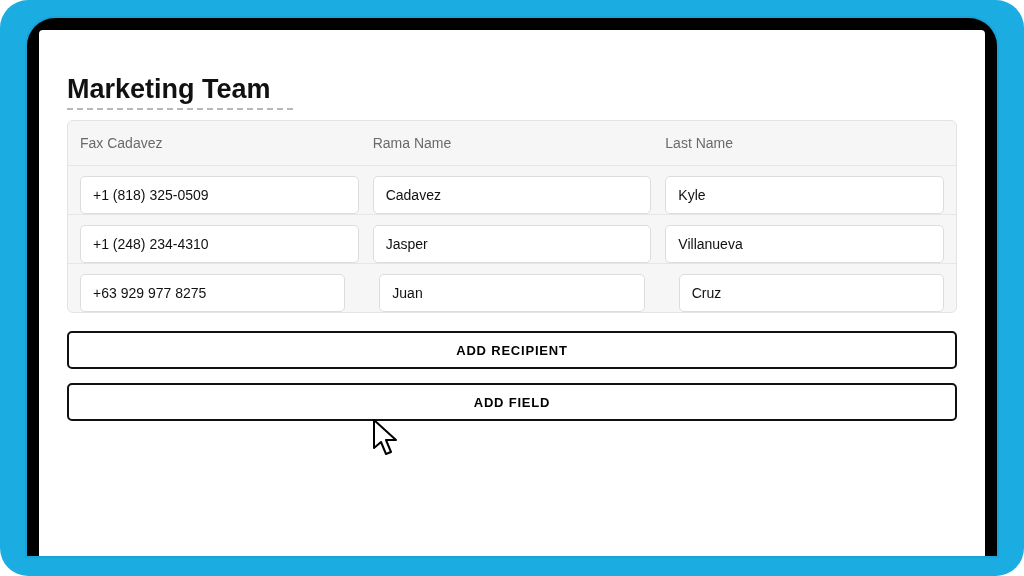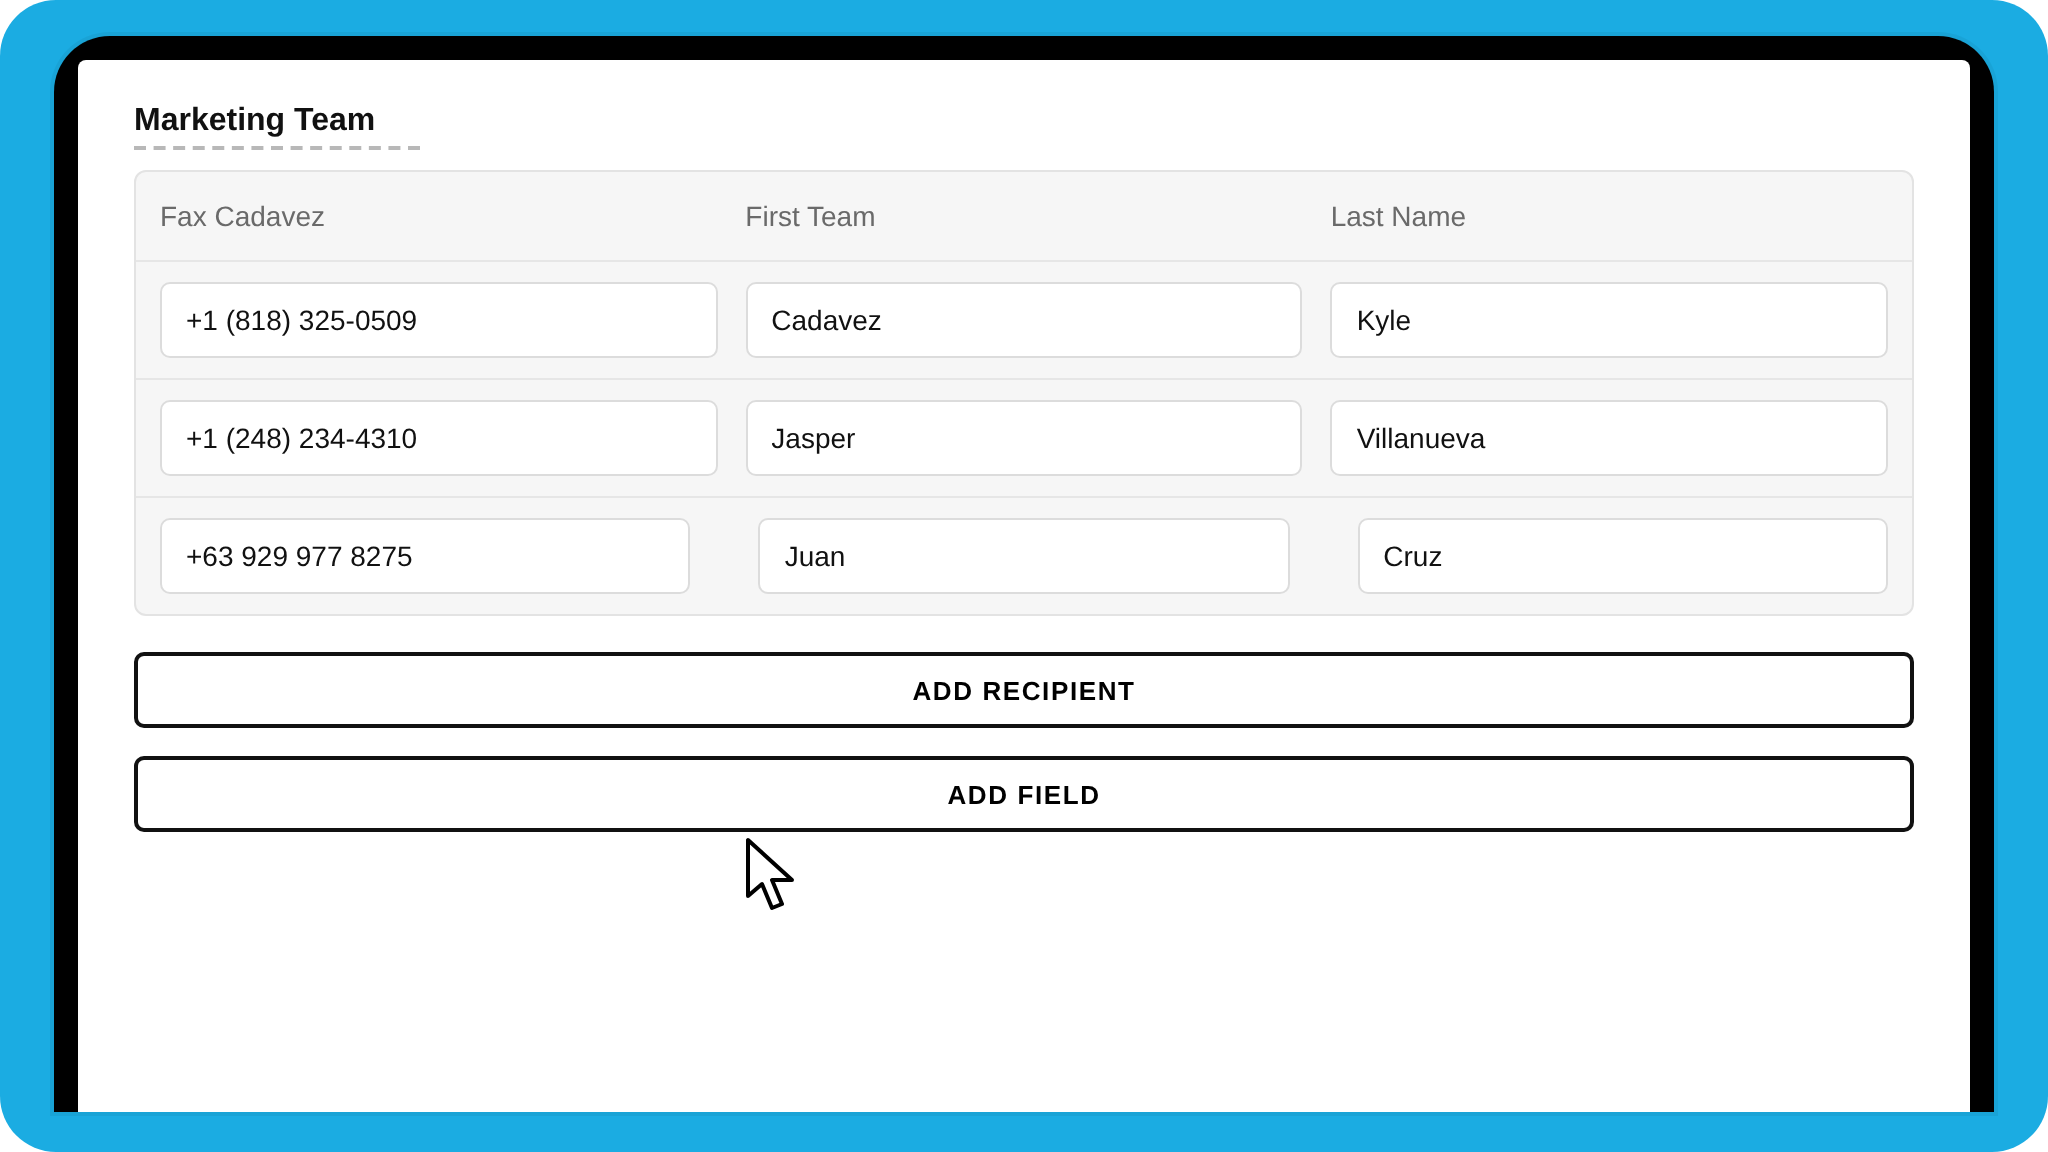--- a/index.html
+++ b/index.html
@@ -28,22 +28,23 @@
     padding: 22px 28px;
     overflow: hidden;
   }
   .page-title {
     font-size: 26px;
     font-weight: 800;
     color: #111;
     letter-spacing: 0.2px;
   }
   .list-name {
+    margin-top: 22px;
     display: inline-block;
-    font-size: 16px;
+    font-size: 27px;
     font-weight: 700;
     color: #111;
     border-bottom: 2px dashed #b8b8b8;
     padding-bottom: 3px;
     padding-right: 22px;
   }
   .table-wrap {
     margin-top: 10px;
     border: 1px solid #e3e3e3;
     border-radius: 6px;
@@ -56,21 +57,21 @@
     gap: 14px;
     padding: 0 12px;
     border-bottom: 1px solid #e6e6e6;
   }
   .thead { padding-top: 14px; padding-bottom: 14px; }
   .th {
     font-size: 14px;
     color: #6a6a6a;
     font-weight: 500;
   }
-  .trow { padding-top: 10px; padding-bottom: 10px; }
+  .trow { padding-top: 10px; }
   .trow:last-child { border-bottom: none; gap: 34px; }
   .cell-input {
     width: 100%;
     height: 38px;
     border: 1px solid #dcdcdc;
     border-radius: 5px;
     background: #fff;
     padding: 0 12px;
     font-size: 14px;
     color: #111;
@@ -107,21 +108,21 @@
 <body>
 
 <div class="bg">
   <div class="device">
     <div class="screen">
       <div class="list-name">Marketing Team</div>
 
       <div class="table-wrap">
         <div class="thead">
           <div class="th">Fax Cadavez</div>
-          <div class="th">First Team</div>
+          <div class="th">Rama Name</div>
           <div class="th">Last Name</div>
         </div>
 
         <div class="trow">
           <input class="cell-input" value="+1 (818) 325-0509" style="">
           <input class="cell-input" value="Cadavez" style="">
           <input class="cell-input" value="Kyle" style="">
         </div>
         <div class="trow">
           <input class="cell-input" value="+1 (248) 234-4310" style="">

